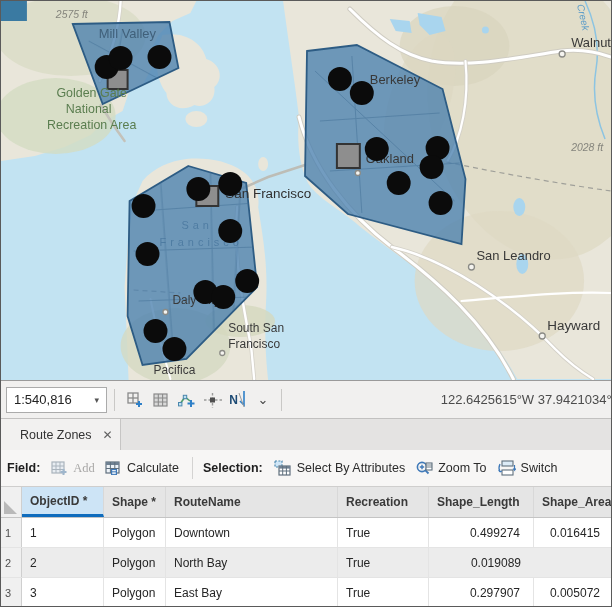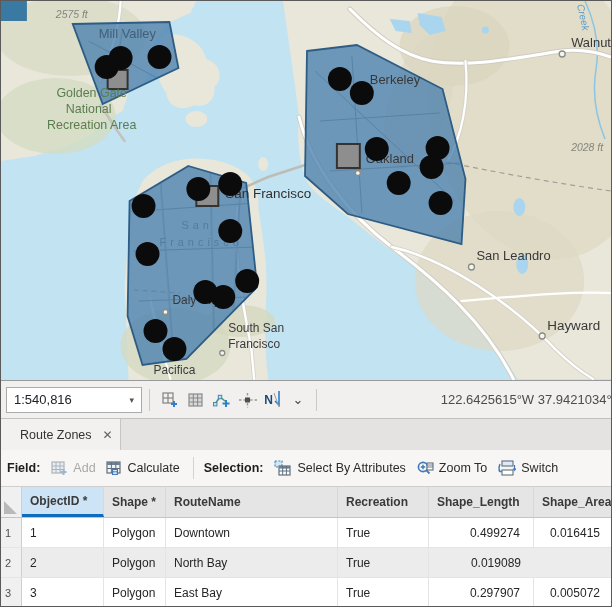--- a/index.html
+++ b/index.html
@@ -6,39 +6,39 @@
   html,body { width:612px; height:607px; }
   body { font-family:"Liberation Sans", sans-serif; background:#fff; }
   .window { width:612px; height:607px; border:1px solid #5a5a5a; display:flex; flex-direction:column; overflow:hidden; background:#f1f0ef; }
 
   
   .map-wrap { position:relative; width:100%; height:379px; background:#c2e3f2; flex:none; }
   .map-wrap svg { display:block; }
 
   
   .statusbar { flex:none; height:38px; background:#f1f0ef; border-top:1px solid #9a9a9a; display:flex; align-items:center; padding:0 0 0 5px; overflow:hidden; }
-  .scale-combo { width:136px; height:26px; background:#fff; border:1px solid #ababab; display:flex; align-items:center; font-size:13px; color:#222; padding-left:7px; }
+  .scale-combo { width:101px; height:26px; background:#fff; border:1px solid #ababab; display:flex; align-items:center; font-size:13px; color:#222; padding-left:7px; }
   .scale-combo .arrow { margin-left:auto; padding:0 7px; color:#555; font-size:9px; }
   .sb-sep { width:1px; height:22px; background:#c9c8c6; margin:0 7px; flex:none; }
   .sb-btn { width:24px; height:24px; display:flex; align-items:center; justify-content:center; flex:none; margin:0 1px; border-radius:2px; }
   .sb-chevron { font-size:13px; color:#444; width:20px; text-align:center; }
   .coords { margin-left:auto; margin-right:-10px; font-size:13px; color:#4b4b4b; white-space:nowrap; }
   .north-n { font-weight:bold; font-size:12px; color:#1c4a74; }
 
   
   .tabstrip { flex:none; height:32px; background:#e4e3e2; border-top:1px solid #c2c1c0; display:flex; align-items:stretch; }
   .table-tab { width:120px; background:#f2f1f0; border-right:1px solid #c6c5c4; display:flex; align-items:center; padding:0 6px 0 7px; }
   .table-tab .title { font-size:12.5px; color:#333; margin:0 8px 0 12px; white-space:nowrap; }
   .tab-close { color:#5f5f5f; font-size:12px; padding:1px 3px; }
 
   
   .table-toolbar { flex:none; height:37px; background:#f7f6f5; border-bottom:1px solid #cfcecd; display:flex; align-items:center; padding:0 4px; overflow:hidden; white-space:nowrap; }
   .tb-label { font-size:12.5px; font-weight:bold; color:#1e1e1e; margin:0 6px 0 2px; }
   .tb-btn { display:flex; align-items:center; font-size:12.5px; color:#2b2b2b; margin:0 5px; gap:5px; }
-  .tb-btn.disabled { color:#a9a8a7; }
+  .tb-btn.disabled { color:#a9a8a7;font-family:Liberation Serif, serif; }
   .tb-sep { width:1px; height:22px; background:#d4d3d2; margin:0 8px; flex:none; }
 
   
   .attr-table { flex:1; background:#fff; display:flex; flex-direction:column; font-size:12px; color:#262626; }
   .tr { display:grid; grid-template-columns:21px 82px 62px 172px 91px 105px 79px; flex:none; }
   .thead { height:31px; background:#e5e5e5; border-bottom:1px solid #c4c4c4; }
   .th { font-weight:bold; color:#3a3a3a; display:flex; align-items:center; padding-left:8px; border-right:1px solid #d8d8d8; overflow:hidden; white-space:nowrap; }
   .th.sel-col { padding:0; position:relative; border-right:1px solid #cfcfcf; background:#f0f0f0; }
   .th.active { background:#cde4f6; border-bottom:3px solid #0f6cbd; }
   .corner-tri { position:absolute; left:3px; bottom:3px; width:0; height:0; border-left:13px solid #b9b9b9; border-top:13px solid transparent; }

